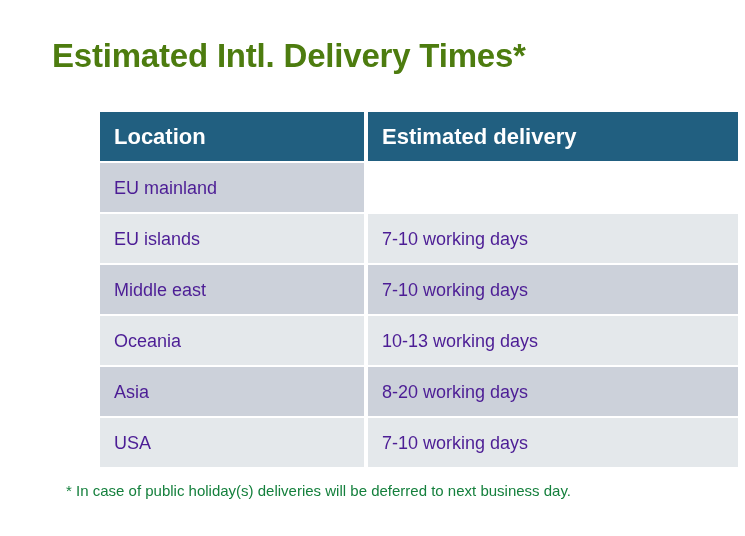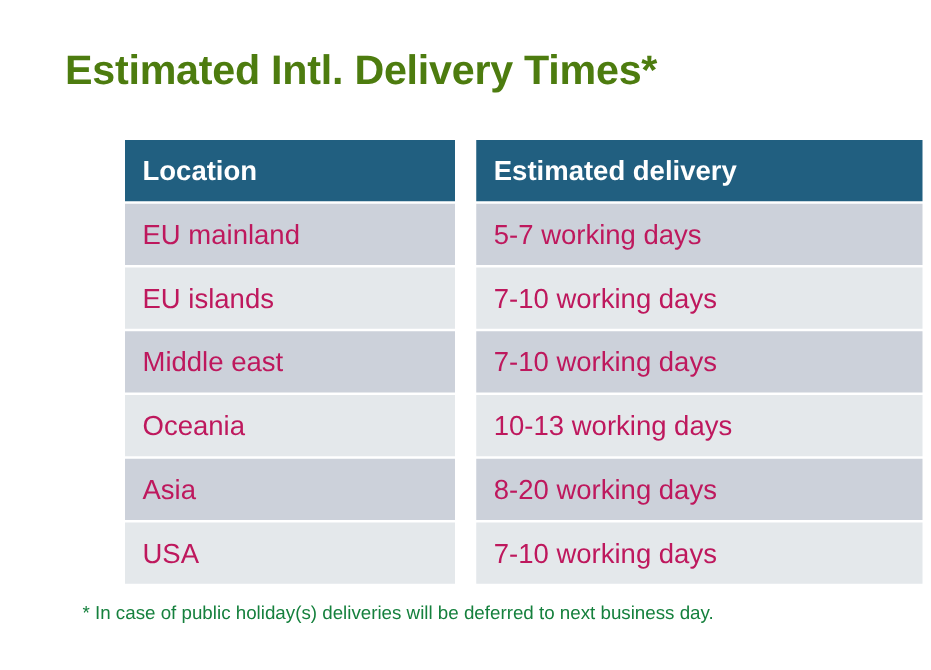--- a/index.html
+++ b/index.html
@@ -44,28 +44,28 @@
   .table-row {
     display: flex;
     column-gap: 4px;
     width: 100%;
   }
   .cell {
     box-sizing: border-box;
     display: flex;
     align-items: center;
     padding: 0 0 0 14px;
-    font-size: 22px;
-    color: #be185d;
+    font-size: 18px;
+    color: #4c1d95;
     line-height: 1;
     white-space: nowrap;
     overflow: hidden;
   }
   .col-location { width: 264px; }
-  .col-delivery { flex: 1 1 auto; margin-left: 13px; }
+  .col-delivery { flex: 1 1 auto; }
 
   .header-row .cell {
     background: #215F80;
     color: #ffffff;
     font-weight: 700;
     height: 49px;
     font-size: 22px;
   }
   .body-row .cell {
     height: 49px;
@@ -95,21 +95,20 @@
 
   <div class="delivery-table">
 
     <div class="table-row header-row">
       <div class="cell col-location">Location</div>
       <div class="cell col-delivery">Estimated delivery</div>
     </div>
 
     <div class="table-row body-row shade-dark">
       <div class="cell col-location">EU mainland</div>
-      <div class="cell col-delivery">5-7 working days</div>
     </div>
 
     <div class="table-row body-row shade-light">
       <div class="cell col-location">EU islands</div>
       <div class="cell col-delivery">7-10 working days</div>
     </div>
 
     <div class="table-row body-row shade-dark">
       <div class="cell col-location">Middle east</div>
       <div class="cell col-delivery">7-10 working days</div>

